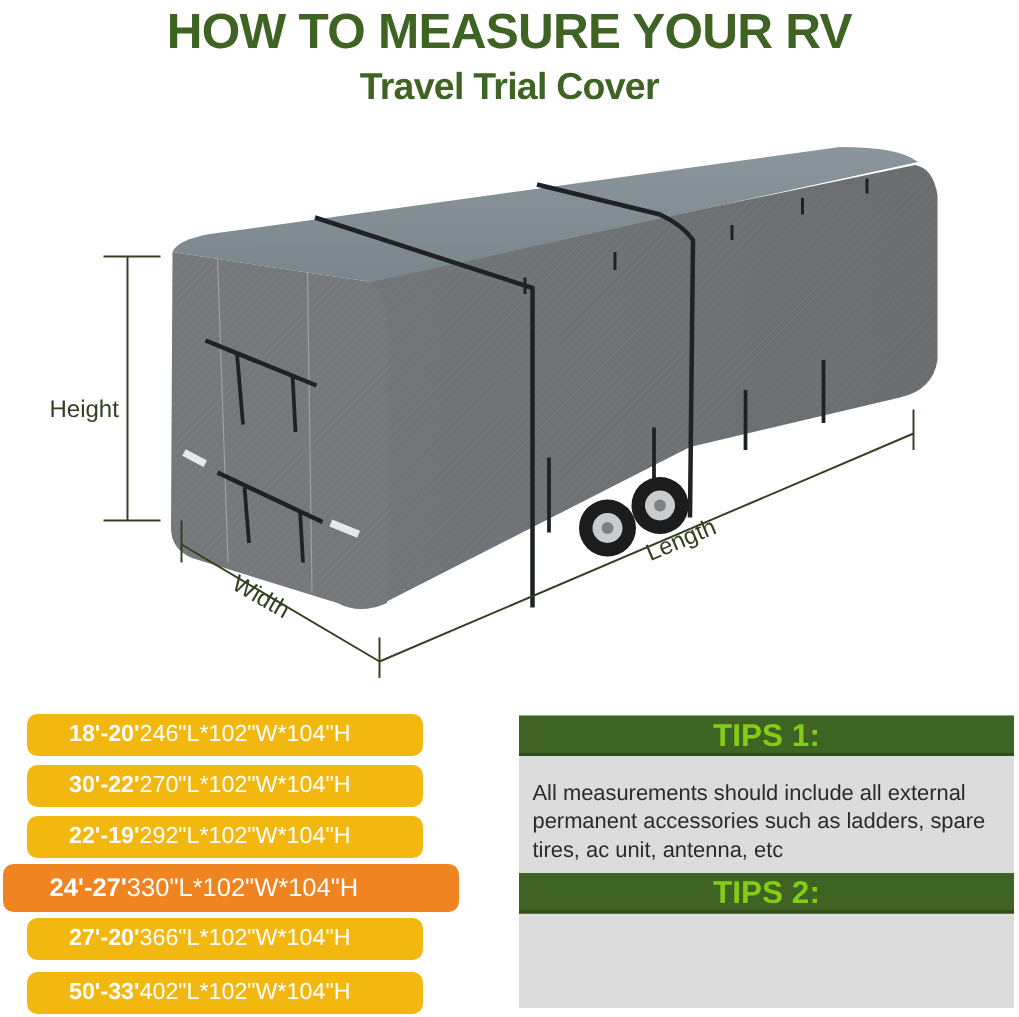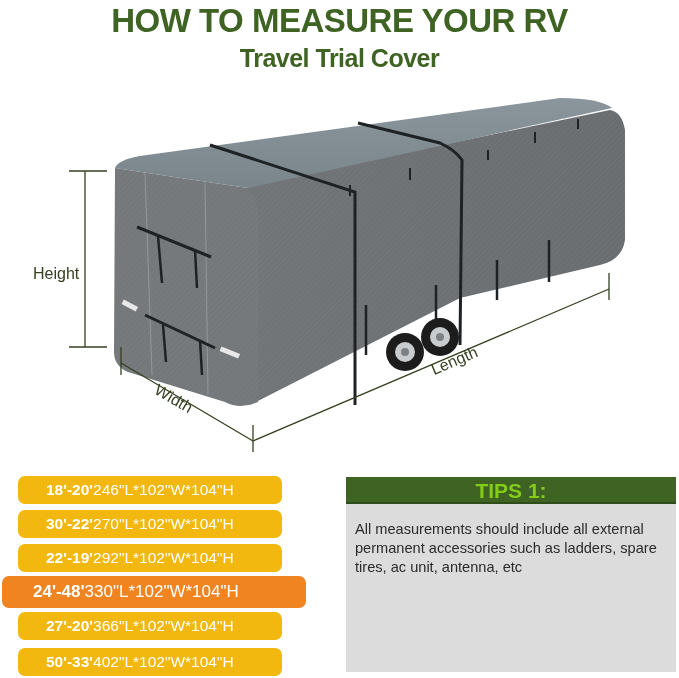--- a/index.html
+++ b/index.html
@@ -137,26 +137,27 @@
   <div class="size-bar" style="top:0px;">
     <span class="range">18'-20'</span><span>246"L*102"W*104"H</span>
   </div>
   <div class="size-bar" style="top:34px;">
     <span class="range">30'-22'</span><span>270"L*102"W*104"H</span>
   </div>
   <div class="size-bar" style="top:68px;">
     <span class="range">22'-19'</span><span>292"L*102"W*104"H</span>
   </div>
   <div class="size-bar highlight" style="top:100px;">
-    <span class="range">24'-48'</span><span>330"L*102"W*104"H</span>
+    <span class="range">24'-27'</span><span>330"L*102"W*104"H</span>
   </div>
   <div class="size-bar" style="top:136px;">
     <span class="range">27'-20'</span><span>366"L*102"W*104"H</span>
   </div>
   <div class="size-bar" style="top:172px;">
     <span class="range">50'-33'</span><span>402"L*102"W*104"H</span>
   </div>
 </div>
 
 <div class="tips">
   <div class="tip-head" style="top:0px;">TIPS 1:</div>
   <div class="tip-body" style="top:31px;margin-top:12px;">All measurements should include all external permanent accessories such as ladders, spare tires, ac unit, antenna, etc</div>
+  <div class="tip-head" style="top:105px;">TIPS 2:</div>
 </div>
 
 </body></html>

